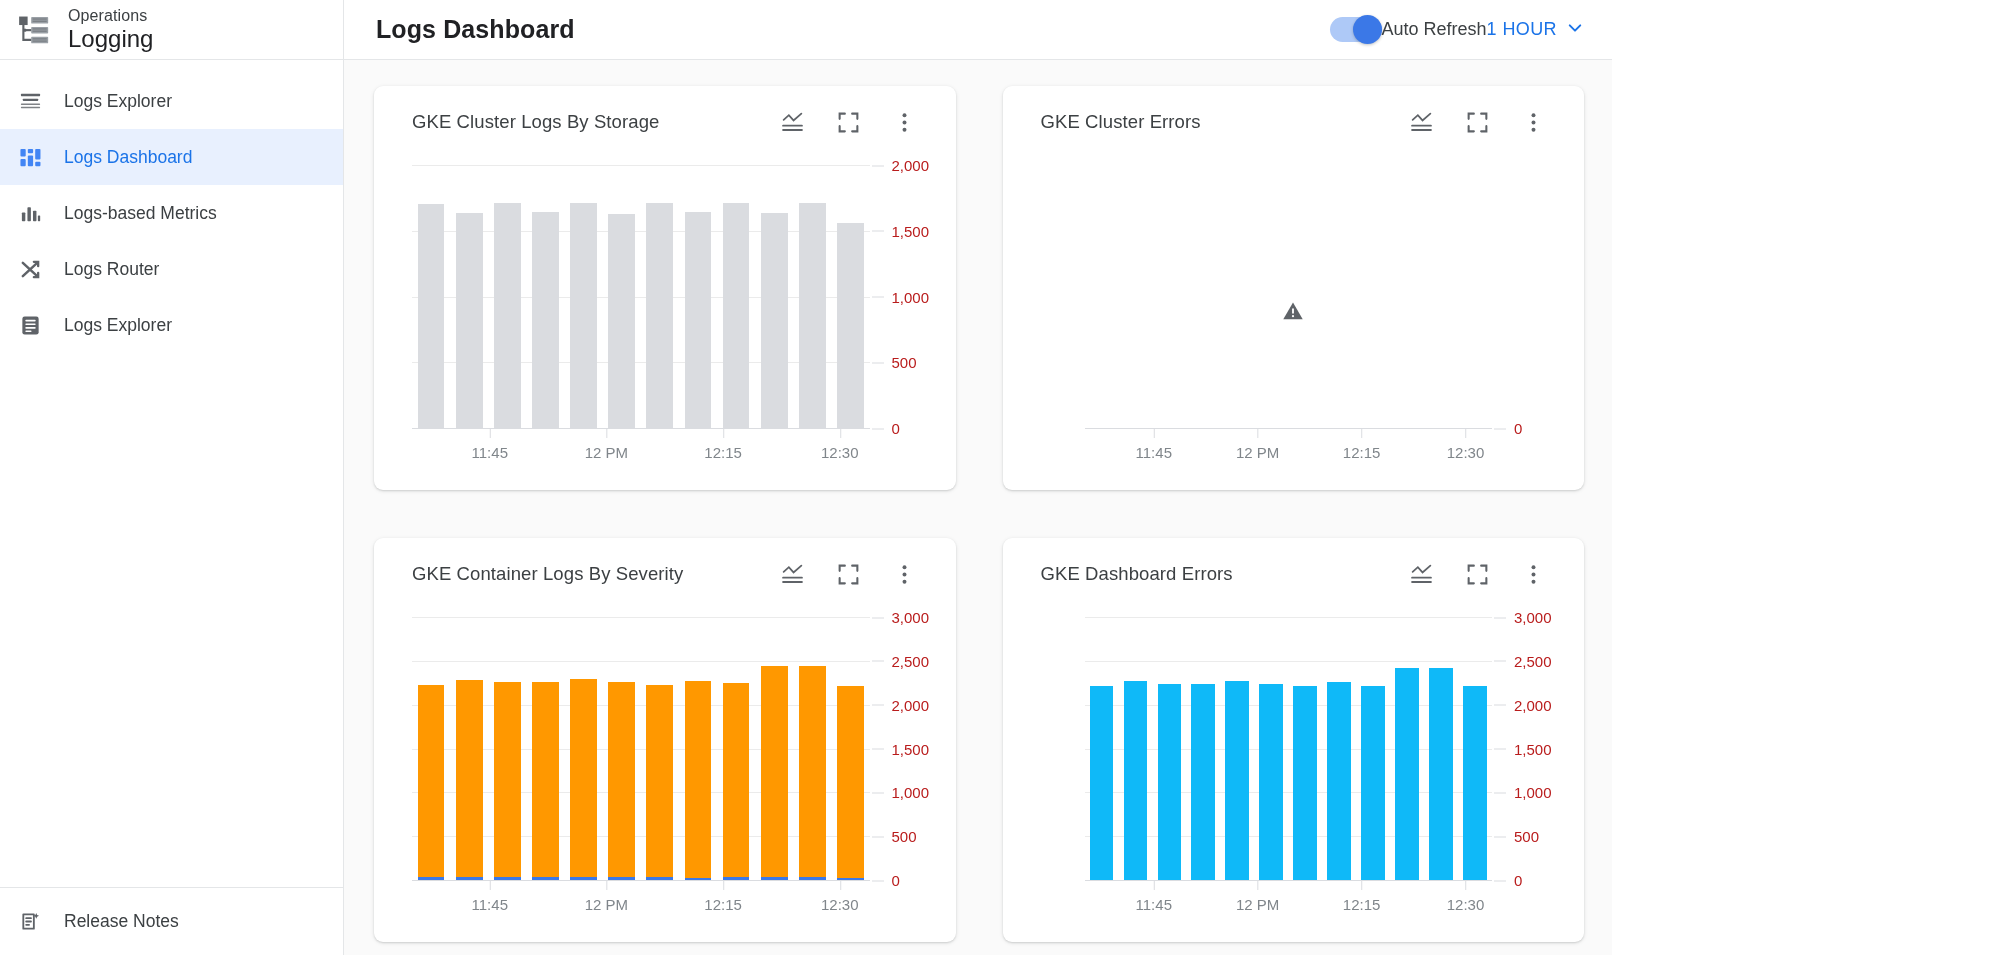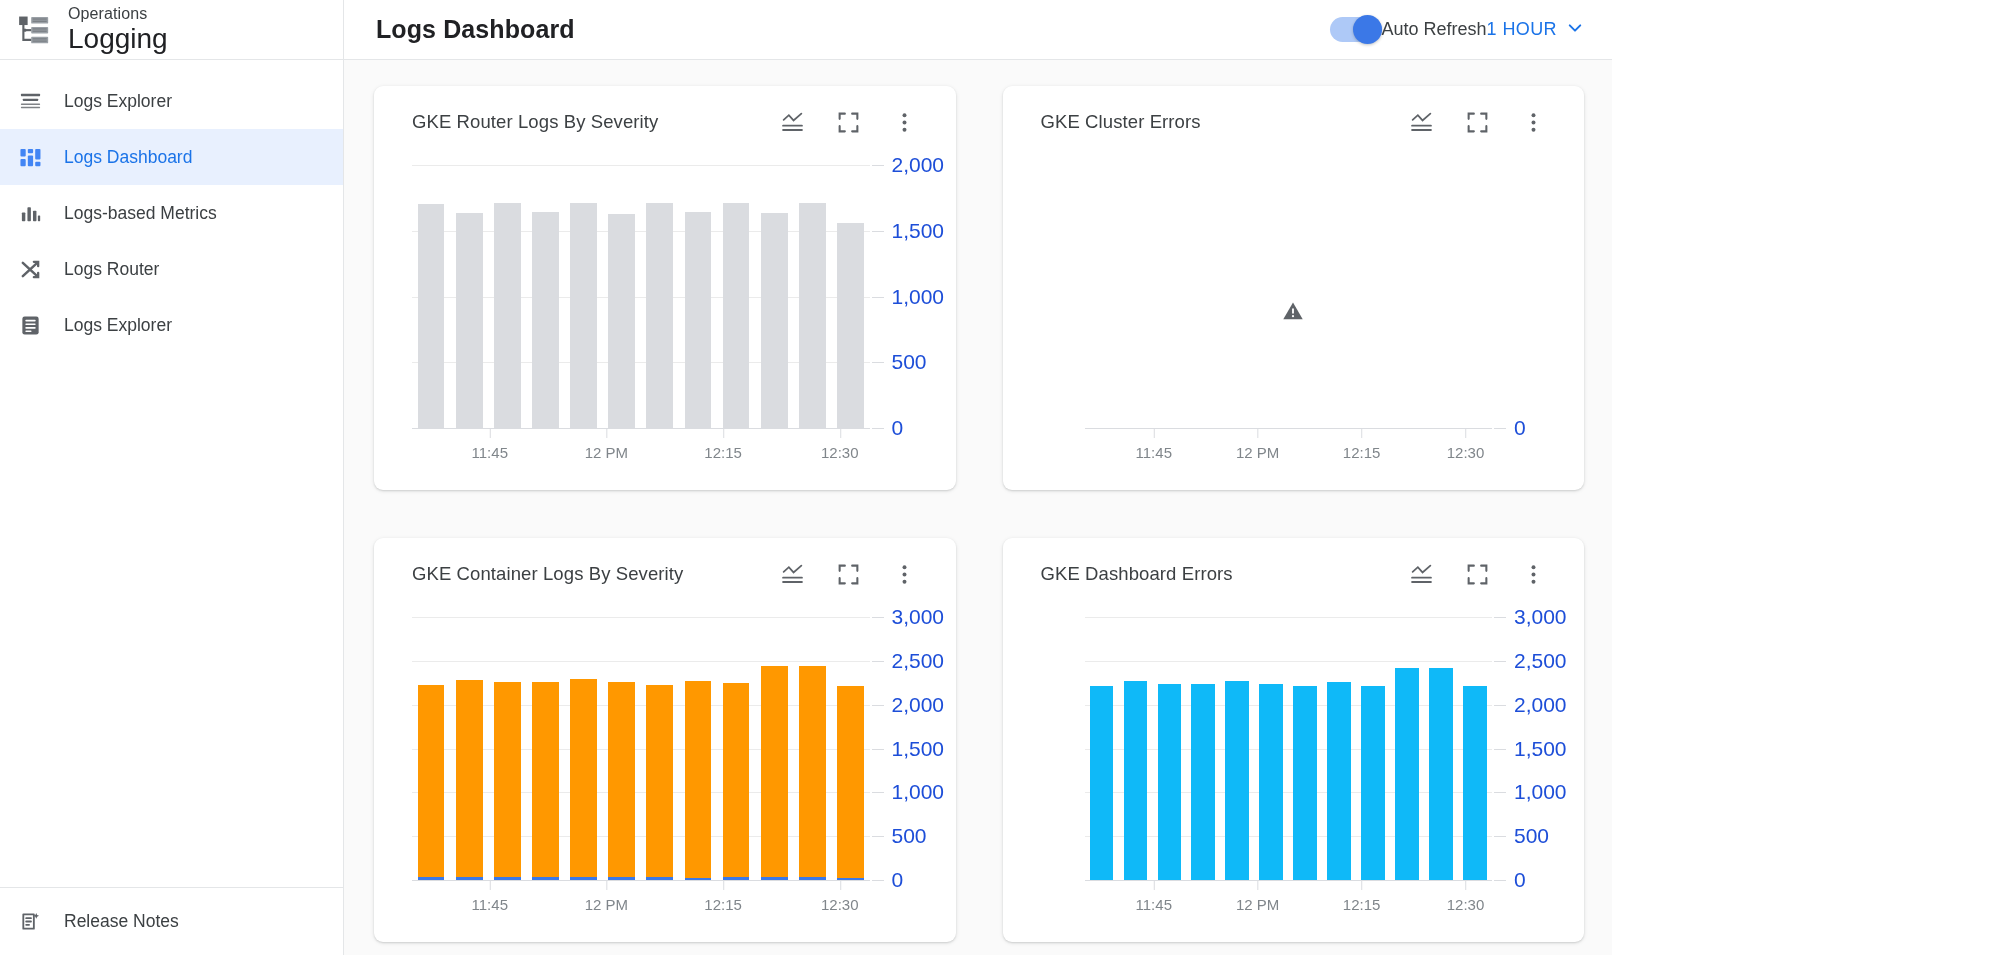--- a/index.html
+++ b/index.html
@@ -22,21 +22,21 @@
     position: relative; flex: 0 0 344px;
   }
   .brand {
     height: 60px; display: flex; align-items: center;
     padding: 0 0 0 14px; border-bottom: 1px solid #e4e6e8;
     gap: 14px; flex: 0 0 60px;
   }
   .brand-icon { width: 40px; height: 40px; flex: 0 0 40px; display:flex; align-items:center; justify-content:center; }
   .brand-text { display: flex; flex-direction: column; justify-content: center; line-height: 1; }
   .brand-sub { font-size: 16px; color: #3c4043; letter-spacing: .1px; margin-bottom: 3px; }
-  .brand-title { font-size: 28px; color: #202124; letter-spacing: 0; }
+  .brand-title { font-size: 24px; color: #202124; letter-spacing: 0; }
 
   .nav { padding-top: 13px; flex: 1 1 auto; }
   .nav-item {
     height: 56px; display: flex; align-items: center;
     padding-left: 16px; gap: 20px; cursor: pointer;
     color: #3c4043; font-size: 17.5px;
   }
   .nav-item .ni-icon { width: 28px; height: 28px; flex: 0 0 28px; display: flex; align-items: center; justify-content: center; }
   .nav-item.active { background: #e8f0fe; color: #1a73e8; }
   .nav-item.active .ni-label { color: #1a73e8; }
@@ -96,21 +96,21 @@
   .plot {
     position: absolute; left: 38px; right: 86px; top: 30px; bottom: 62px;
   }
   .plot-wide { position: absolute; left: 82px; right: 92px; top: 30px; bottom: 62px; }
   .gridline {
     position: absolute; left: 0; right: 0; height: 1px; background: #ebebeb;
   }
   .gridline.baseline { background: #dadce0; }
   .ytick {
     position: absolute; left: 100%; transform: translateY(-50%);
-    font-size: 21px; color: #1d4ed8; padding-left: 22px; white-space: nowrap;
+    font-size: 15px; color: #b91c1c; padding-left: 22px; white-space: nowrap;
   }
   .ytick::before {
     content: ""; position: absolute; left: 2px; top: 50%;
     width: 12px; height: 1px; background: #dadce0;
   }
   .bars { position: absolute; left: 0; right: 0; top: 0; bottom: 0; display: flex; align-items: flex-end; }
   .barslot { flex: 1 1 0; height: 100%; display: flex; align-items: flex-end; justify-content: center; position: relative; }
   .bar { width: 70%; display: flex; flex-direction: column; justify-content: flex-end; }
   .seg { width: 100%; }
   .xticks { position: absolute; left: 0; right: 0; top: 100%; height: 40px; }
@@ -258,21 +258,21 @@
             </svg>
           </span>
         </div>
       </div>
     </div>
 
     <div class="grid">
 
       <div class="card">
         <div class="card-head">
-          <span class="card-title">GKE Router Logs By Severity</span>
+          <span class="card-title">GKE Cluster Logs By Storage</span>
           <div class="card-actions">
             <span class="icon-btn">
               <svg width="25" height="25" viewBox="0 0 24 24" fill="none" stroke="#5f6368" stroke-width="1.9" stroke-linecap="round">
                 <path d="M3.5 9.5 L8.5 5 L13 10 L20.5 3.5" stroke-width="1.7"></path>
                 <path d="M3 15 H21"></path>
                   <path d="M3 19.2 H21"></path>
               </svg>
             </span>
             <span class="icon-btn">
               <svg width="25" height="25" viewBox="0 0 24 24" fill="none" stroke="#5f6368" stroke-width="2" stroke-linecap="round">

